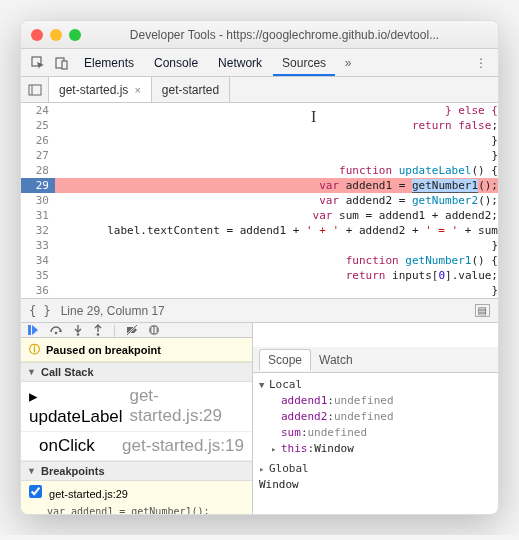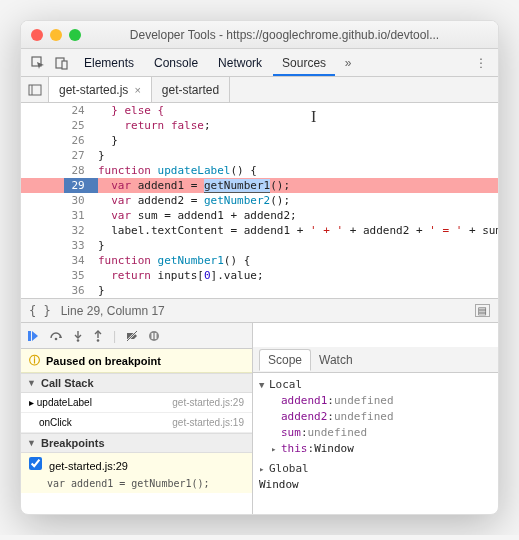--- a/index.html
+++ b/index.html
@@ -15,35 +15,35 @@
   .maintabs .tab { padding:0 9px; height:100%; display:flex; align-items:center; color:#0f172a; cursor:pointer; }
   .maintabs .tab.active { color:#333; box-shadow: inset 0 -2px 0 #1a73e8; }
   .maintabs .spacer { flex:1; }
   .srctabs { height:26px; display:flex; align-items:stretch; border-bottom:1px solid #ccc; background:#f3f3f3; }
   .srctabs .nav { width:28px; display:flex; align-items:center; justify-content:center; color:#666; border-right:1px solid #ccc; }
   .srctabs .ftab { padding:0 10px; display:flex; align-items:center; border-right:1px solid #ccc; color:#333; background:#f3f3f3; gap:6px; }
   .srctabs .ftab.active { background:#fff; }
   .srctabs .close-x { color:#888; font-size:11px; }
   .code { font-family: Menlo, Consolas, monospace; font-size:11px; line-height:15px; background:#fff; position:relative; }
   .code-row { display:flex; }
-  .gutter { width:34px; text-align:center; padding-right:6px; color:#888; flex-shrink:0; user-select:none;margin-left:43px; }
-  .code-line { flex:1; white-space:pre; color:#222; overflow:hidden; }
+  .gutter { width:34px; text-align:right; padding-right:6px; color:#888; flex-shrink:0; user-select:none; }
+  .code-line { flex:1; white-space:pre; color:#222; overflow:hidden;text-align:right; }
   .hl-row { background:#fca5a5; }
   .hl-row .gutter { background:#4f7dbb; color:#fff; }
   .kw { color:#a71d5d; } .fn { color:#0086b3; } .str { color:#c41a16; } .num { color:#1c00cf; }
   .cursor-i { position:absolute; font-family: serif; font-size:16px; color:#333; }
   .statusbar { height:24px; border-top:1px solid #ccc; background:#f3f3f3; display:flex; align-items:center; padding:0 8px; color:#666; gap:10px; }
   .statusbar .spacer { flex:1; }
   .debug { display:flex; border-top:1px solid #ccc; height:192px; }
   .debug-left { width:232px; display:flex; flex-direction:column; border-right:1px solid #ccc; }
   .dbg-toolbar { height:26px; background:#f3f3f3; border-bottom:1px solid #ccc; display:flex; align-items:center; padding:0 6px; gap:10px; color:#666; }
   .pausebar { background:#fffde7; border-bottom:1px solid #e8e8c0; padding:4px 8px; display:flex; align-items:center; gap:6px; font-size:11px; }
   .pausebar .warn-ico { color:#d9a400; font-weight:bold; }
   .section-h { background:#eee; border-bottom:1px solid #ddd; border-top:1px solid #ddd; padding:3px 6px; display:flex; align-items:center; gap:4px; font-size:11px; font-weight:bold; color:#333;}
-  .stack-item { padding:4px 8px; display:flex; justify-content:space-between; font-size:10px; border-bottom:1px solid #eee; }
+  .stack-item { padding:4px 8px; display:flex; justify-content:space-between; font-size:17px; border-bottom:1px solid #eee; }
   .stack-item .loc { color:#999; }
   .bp-item { background:#fffde7; padding:4px 8px; font-size:11px; }
   .bp-item .cb { accent-color:#1a73e8; margin-right:4px; }
   .bp-code { font-family: Menlo, monospace; font-size:10px; color:#555; padding:2px 8px 4px 26px; background:#fffde7;}
   .debug-right { flex:1; display:flex; flex-direction:column; }
   .scope-tabs { height:26px; background:#f3f3f3; border-bottom:1px solid #ccc; display:flex; align-items:center; padding:0 6px;margin-top:24px; }
   .scope-tabs .stab { padding:3px 8px; color:#555; }
   .scope-tabs .stab.active { background:#fff; border:1px solid #ccc; border-bottom:1px solid #fff; border-radius:3px 3px 0 0; margin-bottom:-1px; }
   .scope-body { padding:4px 6px; font-family: Menlo, monospace; font-size:11px; line-height:16px; color:#333; flex:1;}
   .tree-row { display:flex; align-items:center; }

